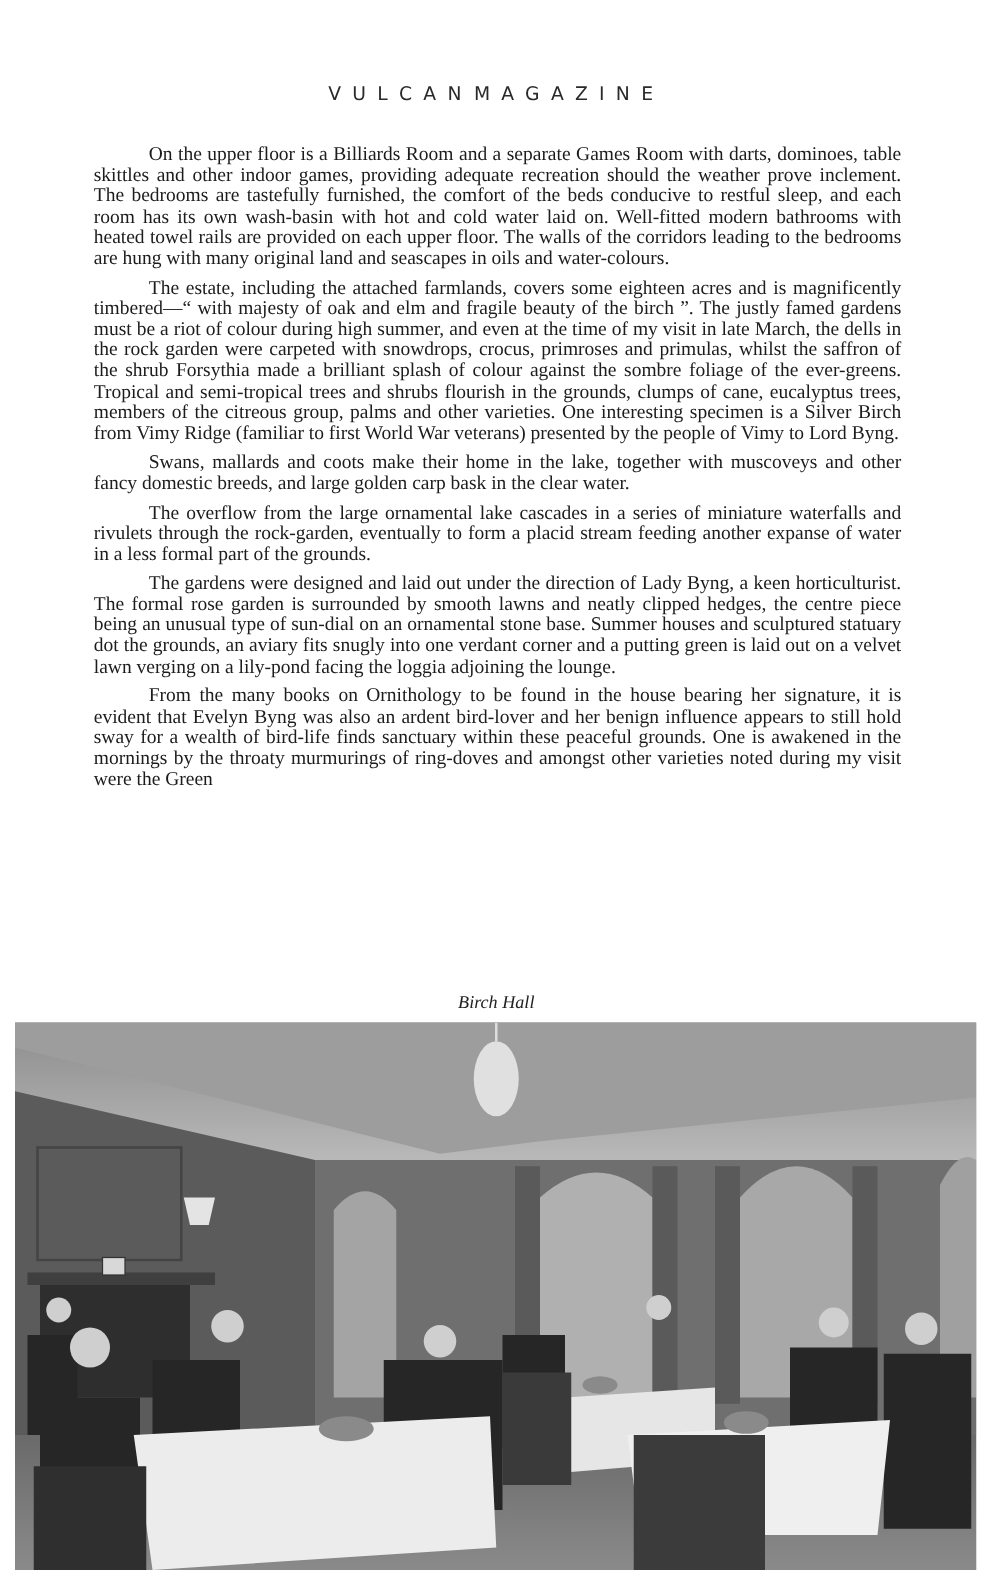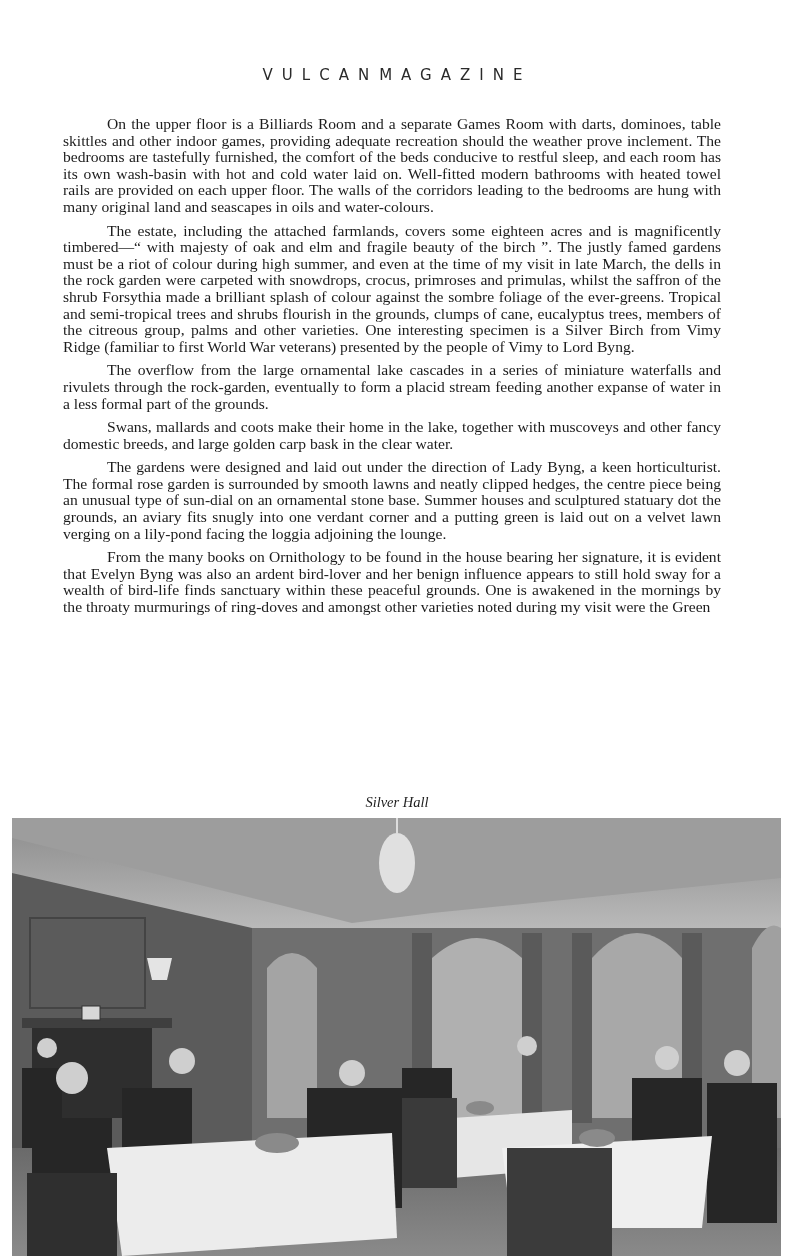--- a/index.html
+++ b/index.html
@@ -8,21 +8,21 @@
     position: absolute; top: 66px; left: 0; width: 794px; text-align: center;
     font-family: "DejaVu Sans", sans-serif; font-size: 15px; letter-spacing: 9px;
     color: #2a2a2a; font-weight: normal;
   }
   .header .word2 { margin-left: 1px; }
   .article {
     position: absolute; top: 116px; left: 59px; width: 662px;
     font-family: "Liberation Serif", serif; font-size: 15.6px; line-height: 16.6px;
     text-align: justify; color: #1c1c1c;
   }
-  .article p { margin: 0 0 7px 4px; text-indent: 44px; }
+  .article p { margin: 0 0 7px 16px; text-indent: 44px; }
   .caption {
     position: absolute; top: 794px; left: 0; width: 794px; text-align: center;
     font-family: "Liberation Serif", serif; font-style: italic; font-size: 14.5px; color: #222;
   }
   .photo {
     position: absolute; top: 793px; left: 12px; width: 769px; height: 463px;
     top: 818px; height: 438px;
     background: #7a7a7a; overflow: hidden;
   }
   .photo svg { display: block; width: 100%; height: 100%; }
@@ -30,27 +30,27 @@
 </head>
 <body>
 
 <div class="header">
   <span>VULCAN</span><span class="word2">MAGAZINE</span>
 </div>
 
 <div class="article">
   <p>On the upper floor is a Billiards Room and a separate Games Room with darts, dominoes, table skittles and other indoor games, providing adequate recreation should the weather prove inclement. The bedrooms are tastefully furnished, the comfort of the beds conducive to restful sleep, and each room has its own wash-basin with hot and cold water laid on. Well-fitted modern bathrooms with heated towel rails are provided on each upper floor. The walls of the corridors leading to the bedrooms are hung with many original land and seascapes in oils and water-colours.</p>
   <p>The estate, including the attached farmlands, covers some eighteen acres and is magnificently timbered—“ with majesty of oak and elm and fragile beauty of the birch ”. The justly famed gardens must be a riot of colour during high summer, and even at the time of my visit in late March, the dells in the rock garden were carpeted with snowdrops, crocus, primroses and primulas, whilst the saffron of the shrub Forsythia made a brilliant splash of colour against the sombre foliage of the ever-greens. Tropical and semi-tropical trees and shrubs flourish in the grounds, clumps of cane, eucalyptus trees, members of the citreous group, palms and other varieties. One interesting specimen is a Silver Birch from Vimy Ridge (familiar to first World War veterans) presented by the people of Vimy to Lord Byng.</p>
+  <p>Swans, mallards and coots make their home in the lake, together with muscoveys and other fancy domestic breeds, and large golden carp bask in the clear water.</p>
   <p>The overflow from the large ornamental lake cascades in a series of miniature waterfalls and rivulets through the rock-garden, eventually to form a placid stream feeding another expanse of water in a less formal part of the grounds.</p>
-  <p>Swans, mallards and coots make their home in the lake, together with muscoveys and other fancy domestic breeds, and large golden carp bask in the clear water.</p>
   <p>The gardens were designed and laid out under the direction of Lady Byng, a keen horticulturist. The formal rose garden is surrounded by smooth lawns and neatly clipped hedges, the centre piece being an unusual type of sun-dial on an ornamental stone base. Summer houses and sculptured statuary dot the grounds, an aviary fits snugly into one verdant corner and a putting green is laid out on a velvet lawn verging on a lily-pond facing the loggia adjoining the lounge.</p>
   <p>From the many books on Ornithology to be found in the house bearing her signature, it is evident that Evelyn Byng was also an ardent bird-lover and her benign influence appears to still hold sway for a wealth of bird-life finds sanctuary within these peaceful grounds. One is awakened in the mornings by the throaty murmurings of ring-doves and amongst other varieties noted during my visit were the Green</p>
 </div>
 
-<div class="caption">Silver Hall</div>
+<div class="caption">Birch Hall</div>
 
 <div class="photo" title="Black-and-white photograph of a panelled dining hall with a crystal chandelier, arched curtained windows, and men in suits seated at tables with white tablecloths and vases of daffodils.">
   <svg viewBox="0 0 769 438" preserveAspectRatio="none">
     <defs>
       <linearGradient id="ceil" x1="0" y1="0" x2="0" y2="1">
         <stop offset="0" stop-color="#8c8c8c"></stop>
           <stop offset="1" stop-color="#b9b9b9"></stop>
       </linearGradient>
       <linearGradient id="floor" x1="0" y1="0" x2="0" y2="1">
         <stop offset="0" stop-color="#6a6a6a"></stop>

